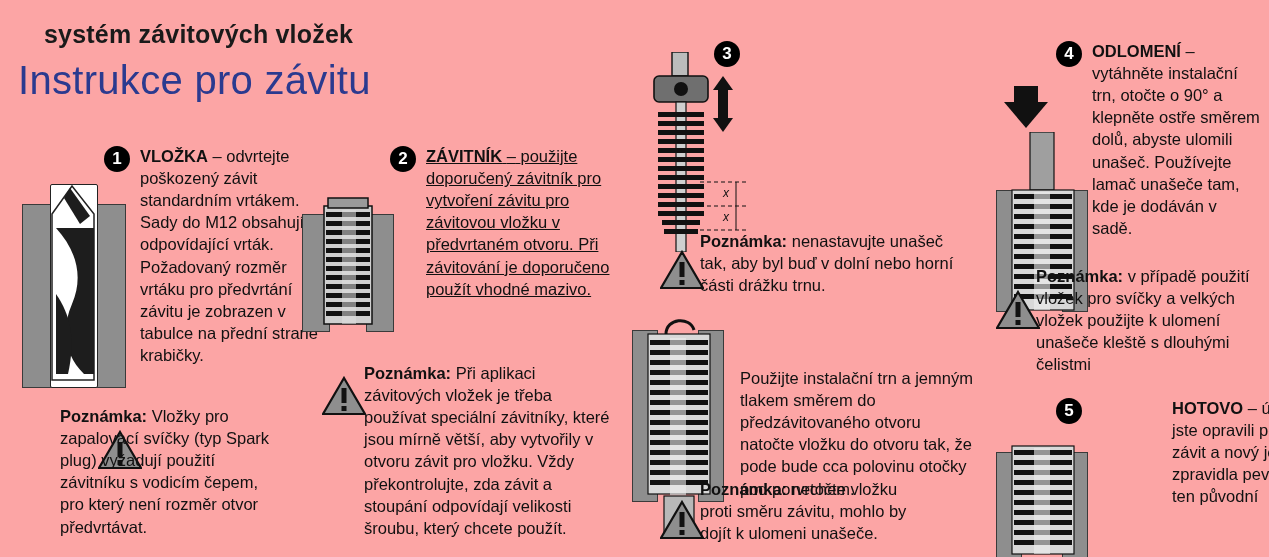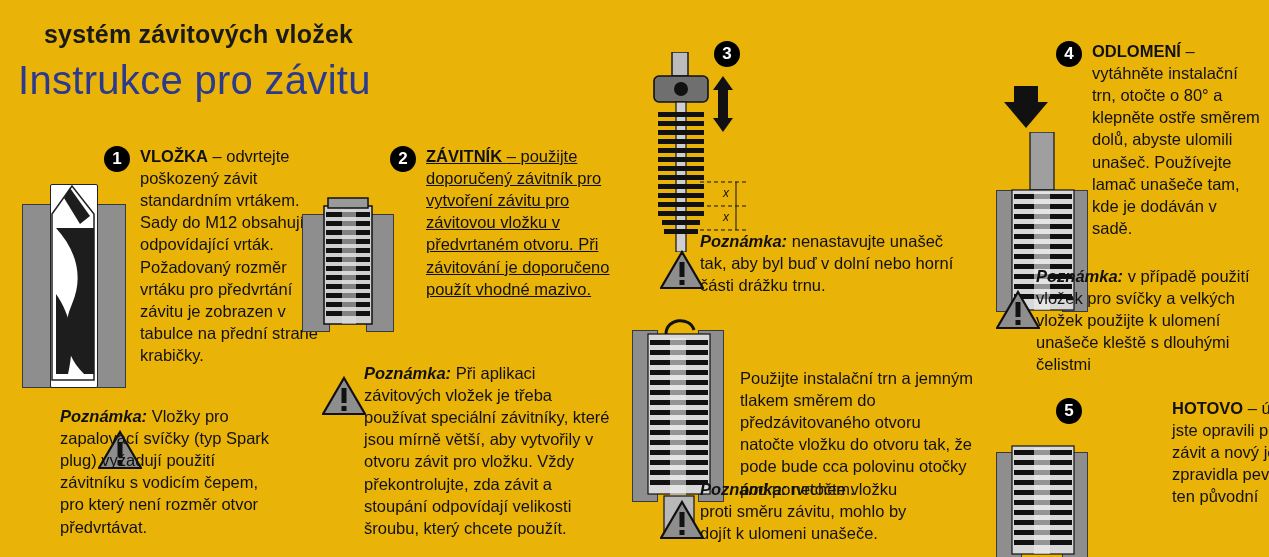--- a/index.html
+++ b/index.html
@@ -7,21 +7,21 @@
     padding: 0;
     background: #ffffff;
   }
   body {
     font-family: "Liberation Sans", sans-serif;
   }
   #page {
     position: relative;
     width: 1269px;
     height: 557px;
-    background: #eab308;
+    background: #fca5a5;
     overflow: hidden;
   }
   .subtitle {
     position: absolute;
     left: 44px;
     top: 20px;
     font-size: 25px;
     font-weight: bold;
     color: #1a1a1a;
     letter-spacing: 0.2px;
@@ -59,21 +59,21 @@
     line-height: 26px;
   }
 
   
   .warn {
     position: absolute;
     width: 44px;
     height: 40px;
   }
 
-  .note-head { font-weight: bold; font-style: italic; }
+  .note-head { font-weight: bold; }
 
   
   .ill { position: absolute; }
 
   .grayplate {
     position: absolute;
     background: #8e8e8e;
     border: 1px solid #3a3a3a;
   }
 
@@ -269,21 +269,21 @@
   <div class="tblock" style="left:700px; top:478px; width:230px;">
     <span class="note-head">Poznámka:</span>
     <span>netočte vložku proti směru závitu, mohlo by dojít k ulomeni unašeče.</span>
   </div>
 
   <div class="badge" style="left:1056px; top:41px;">4</div>
 
   <div class="tblock" style="left:1092px; top:40px; width:168px;">
     <b>ODLOMENÍ</b>
     <span>–</span>
-    <span>vytáhněte instalační trn, otočte o 80° a klepněte ostře směrem dolů, abyste ulomili unašeč. Používejte lamač unašeče tam, kde je dodáván v sadě.</span>
+    <span>vytáhněte instalační trn, otočte o 90° a klepněte ostře směrem dolů, abyste ulomili unašeč. Používejte lamač unašeče tam, kde je dodáván v sadě.</span>
   </div>
 
   <div class="ill">
     <svg style="position:absolute; left:1000px; top:86px;" width="60" height="44">
       <rect x="14" y="0" width="24" height="22" fill="#111"></rect>
       <polygon points="26,42 48,16 4,16" fill="#111"></polygon>
     </svg>
     <div class="grayplate" style="left:996px; top:190px; width:24px; height:120px;"></div>
     <div class="grayplate" style="left:1062px; top:190px; width:24px; height:120px;"></div>
     <svg style="position:absolute; left:1008px; top:132px;" width="70" height="182">

